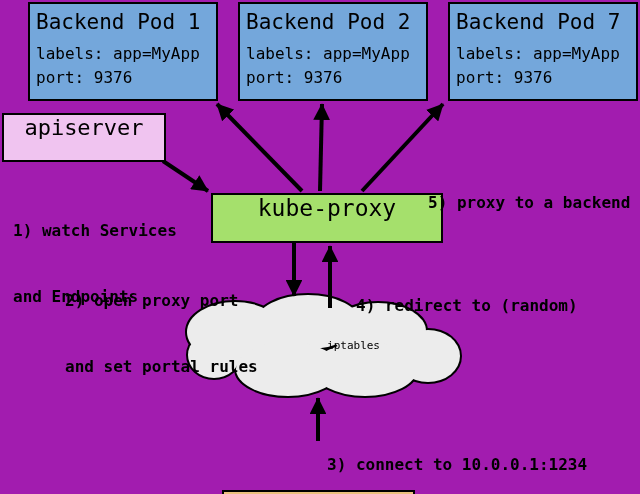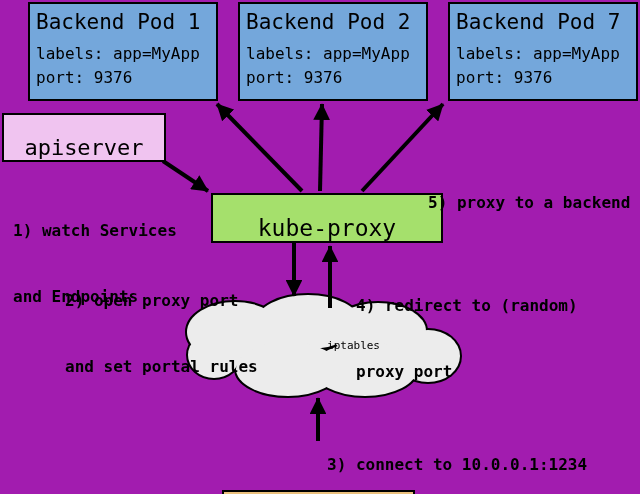--- a/index.html
+++ b/index.html
@@ -56,21 +56,21 @@
     white-space: pre;
   }
   .pod-line {
     font-size: 16px;
     line-height: 24px;
     white-space: pre;
   }
   .node {
     position: absolute;
     display: flex;
-    align-items: flex-end;
+    align-items: flex-start;
     justify-content: center;
     border: 2px solid var(--border);
     box-sizing: border-box;
     font-size: 22px;
   }
   #apiserver  { left: 2px;   top: 113px; width: 164px; height: 49px; background: var(--apiserver-fill); }
   #kubeproxy  { left: 211px; top: 193px; width: 232px; height: 50px; background: var(--kube-proxy-fill); font-size: 23px; }
   #client     { left: 222px; top: 442px; width: 193px; height: 58px; background: var(--client-fill); margin-top: 48px; }
 
   .annotation {
@@ -171,19 +171,18 @@
   </div>
   <div class="annotation" id="note-2">
     <div>2) open proxy port</div>
     <div>and set portal rules</div>
   </div>
   <div class="annotation" id="note-3">
     <div>3) connect to 10.0.0.1:1234</div>
   </div>
   <div class="annotation" id="note-4">
     <div>4) redirect to (random)</div>
-    <div>proxy port</div>
   </div>
   <div class="annotation" id="note-5">
     <div>5) proxy to a backend</div>
   </div>
 
 </div>
 
 </body></html>

